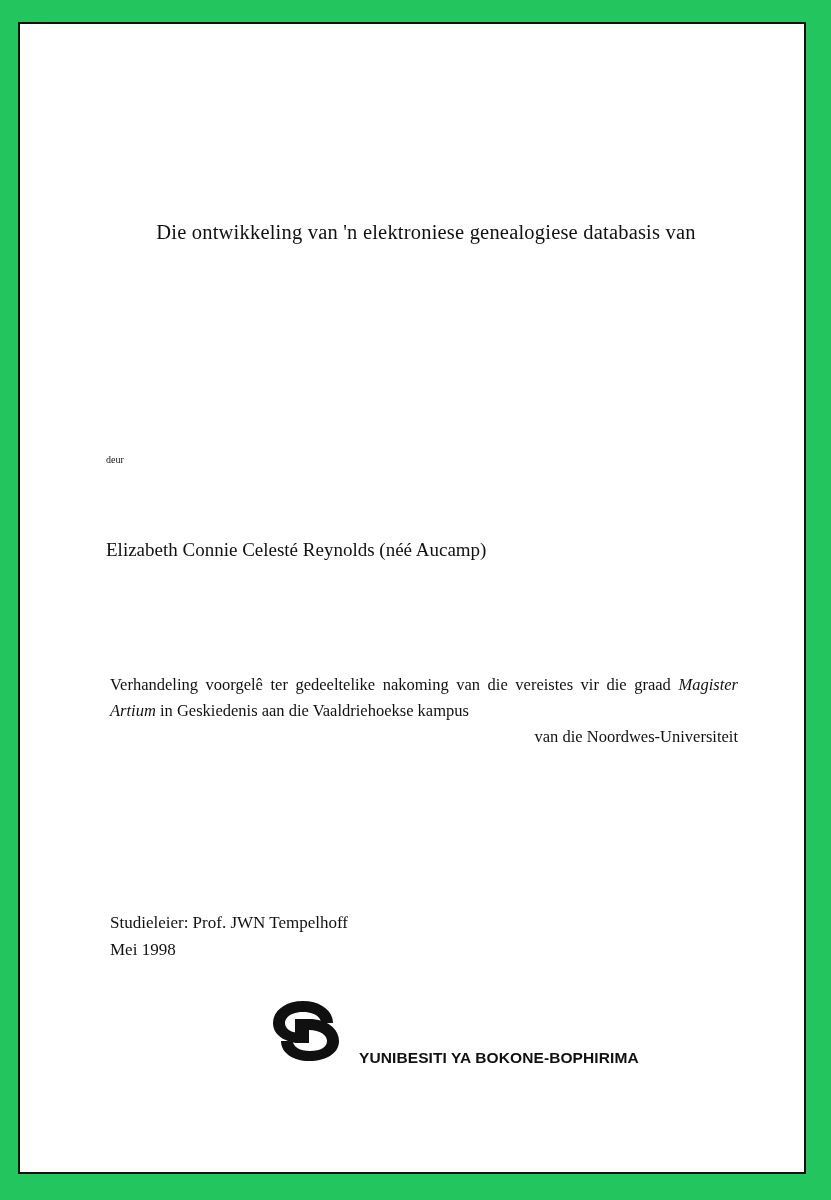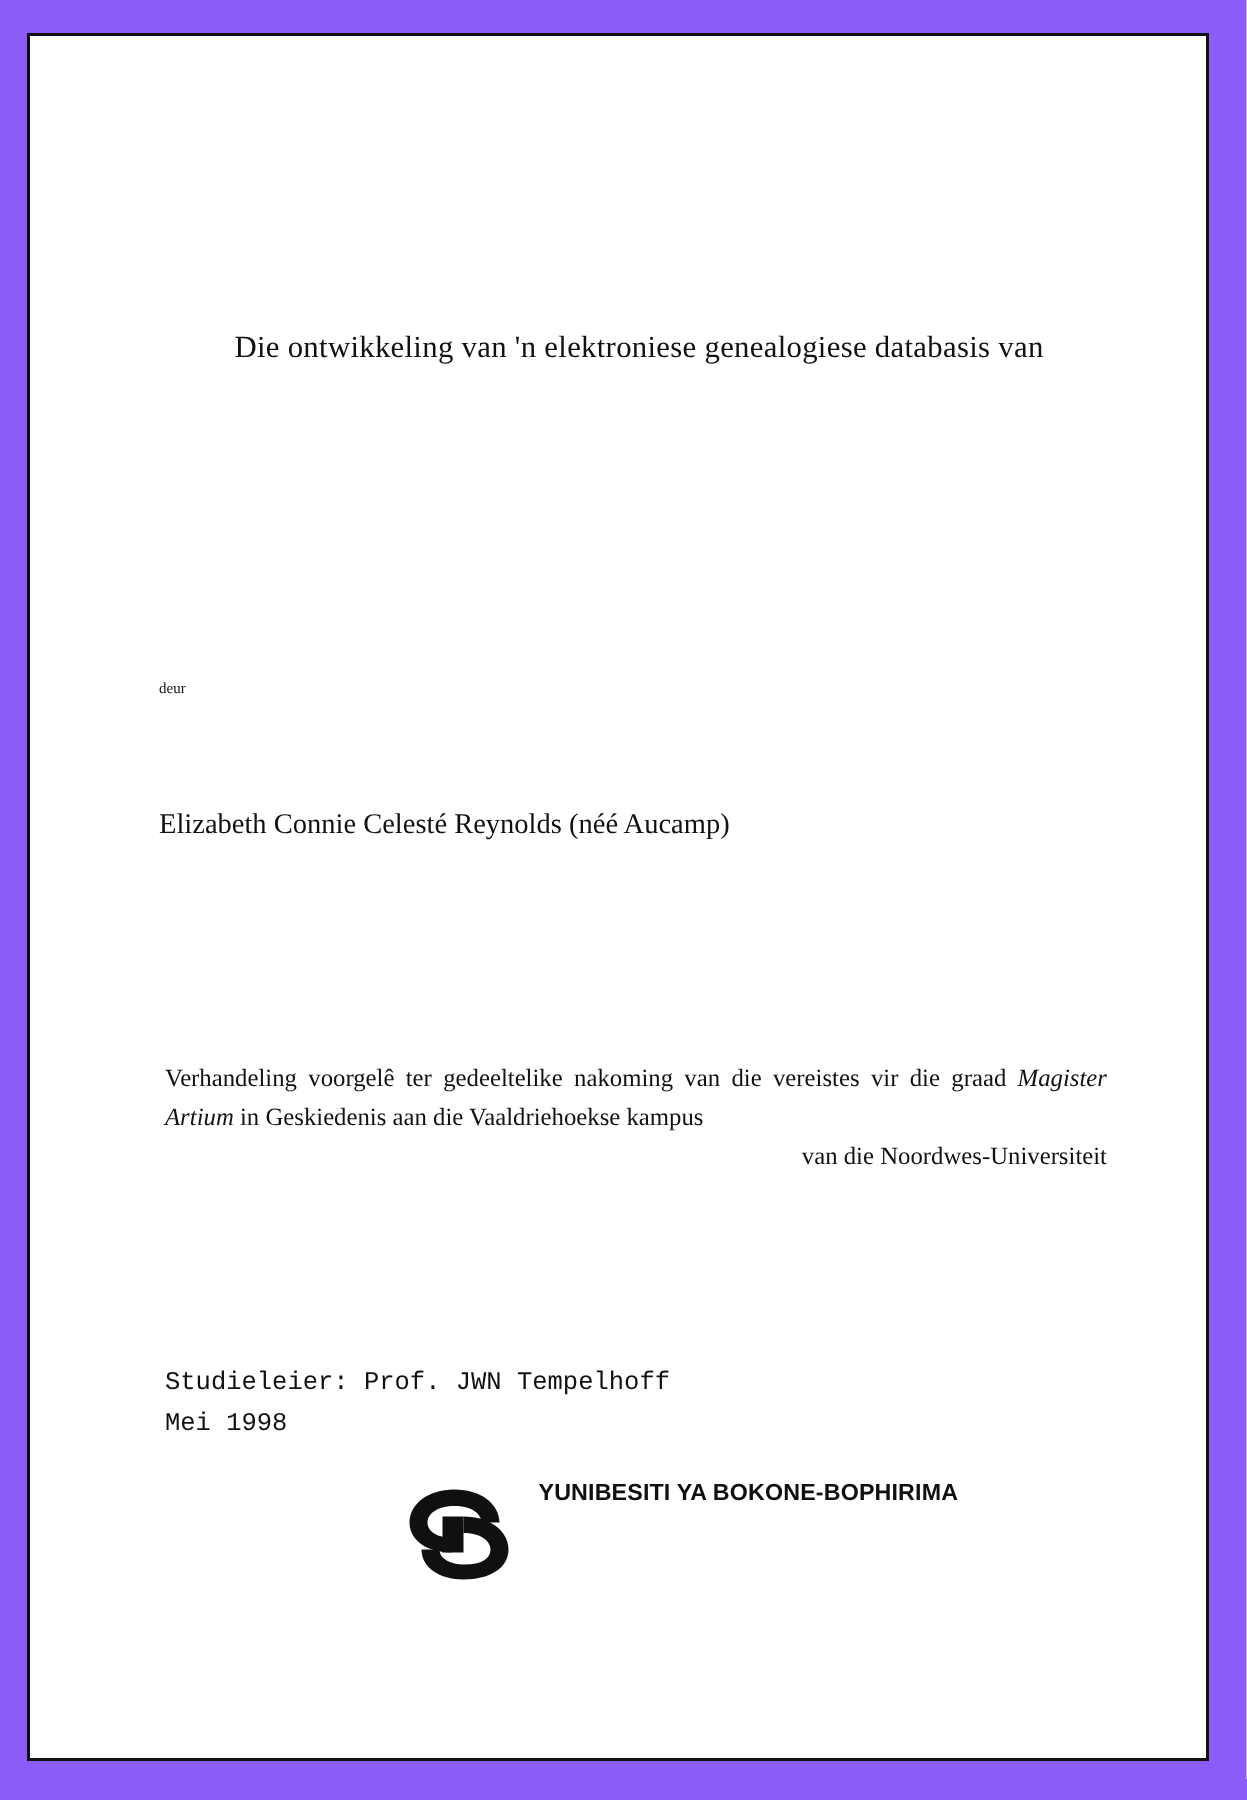--- a/index.html
+++ b/index.html
@@ -12,21 +12,21 @@
     height: 1200px;
     font-family: "Liberation Serif", serif;
     color: #111111;
     overflow: hidden;
   }
 
   .page {
     position: relative;
     width: 831px;
     height: 1200px;
-    background: #8b5cf6;
+    background: #22c55e;
   }
 
   
   .scan-frame {
     position: absolute;
     left: 18px;
     top: 22px;
     width: 788px;
     height: 1152px;
     border: 2px solid #101010;
@@ -74,48 +74,46 @@
   }
 
   .statement {
     position: absolute;
     top: 648px;
     left: 4px;
     width: 628px;
     font-size: 16.5px;
     line-height: 26px;
     text-align: justify;
-    margin-top: 34px;
   }
   .statement .last-line {
     text-align: right;
   }
   .statement em {
     font-style: italic;
   }
 
   .supervisor {
     position: absolute;
     top: 885px;
     left: 4px;
     width: 500px;
     font-size: 17px;
     line-height: 27px;
     text-align: left;
-    font-family: Liberation Mono, monospace;
   }
 
   .logo-row {
     position: absolute;
     top: 963px;
     left: 155px;
     width: 480px;
     height: 80px;
     display: flex;
-    align-items: flex-start;
+    align-items: flex-end;
   }
 
   .logo-mark {
     width: 90px;
     height: 72px;
     flex: 0 0 auto;
     margin-right: 8px;
   }
 
   .logo-text {

